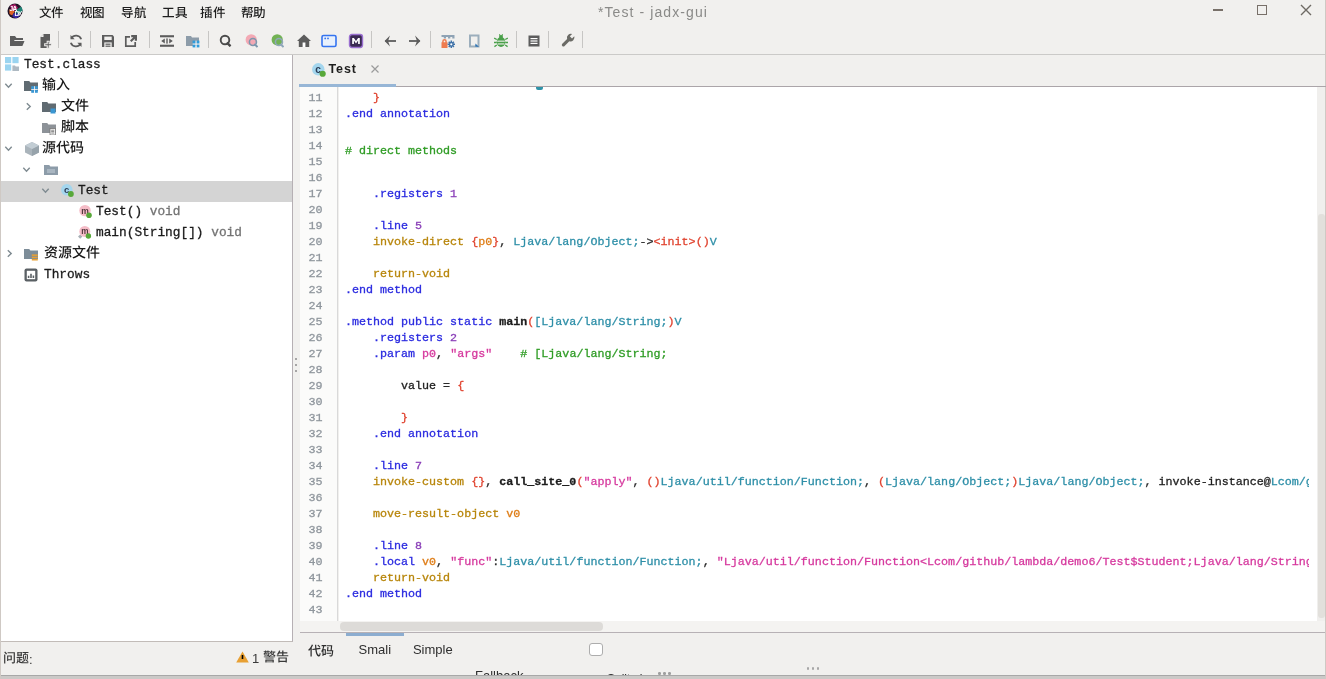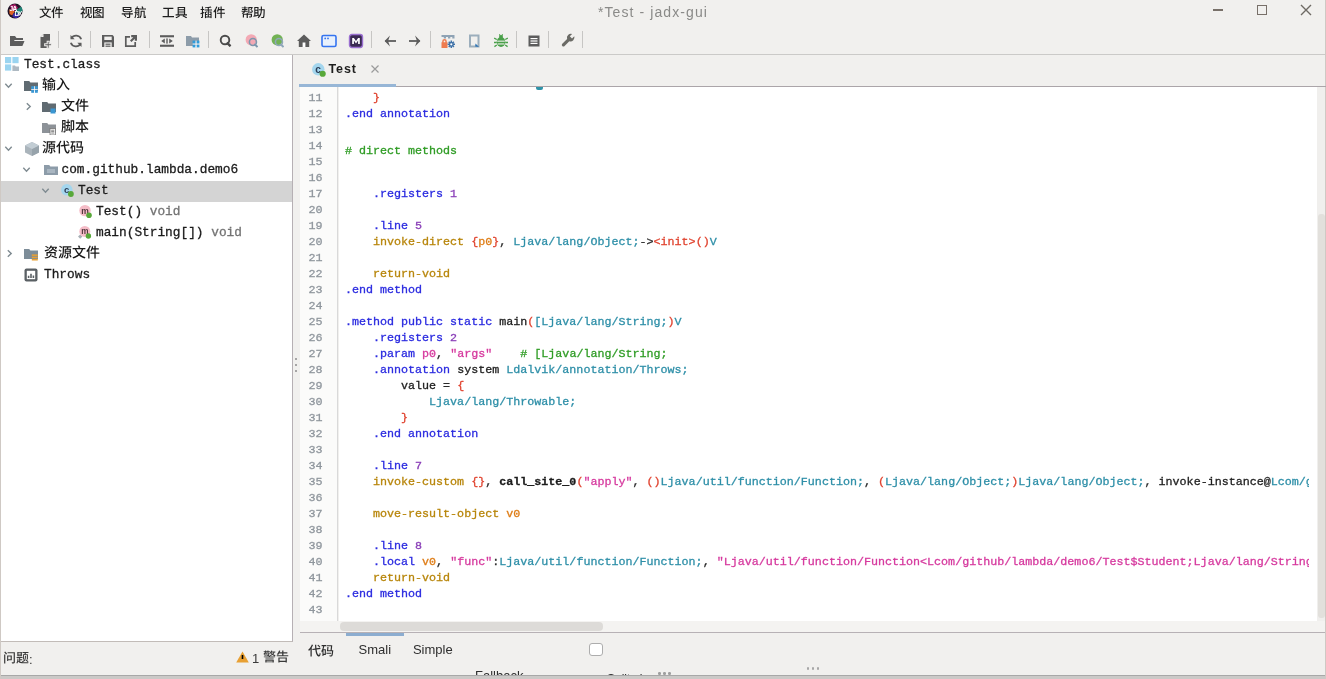--- a/index.html
+++ b/index.html
@@ -378,21 +378,21 @@
       </svg><svg width="14" height="14" viewBox="0 0 1000 1000" style="display:inline-block;fill:#1b1b1b;vertical-align:-2.2px">
         <use href="#g16"></use>
       </svg><svg width="14" height="14" viewBox="0 0 1000 1000" style="display:inline-block;fill:#1b1b1b;vertical-align:-2.2px">
         <use href="#g17"></use>
       </svg></span></div>
 <div class="trow" style="left:0;top:159px;width:292px"><div class="ab" style="left:22px;top:6px"><svg width="9" height="9" viewBox="0 0 9 9" style="">
         <path fill="none" stroke="#7f8b91" stroke-width="1.4" d="M1.3 2.8 4.5 6.2 7.7 2.8"></path>
       </svg></div><span class="ic" style="left:43px"><svg width="15" height="15" viewBox="0 0 15 15" style="">
         <path fill="#8d9ca9" d="M1 3h5.2l1.2 1.6H15V13H1z"></path>
         <rect x="4" y="7" width="8" height="4" fill="#aebbc6" opacity="0.85"></rect>
-      </svg></span><span class="ab" style="left:61.5px">com.github.lambda.demo6</span></div>
+      </svg></span></div>
 <div class="trow" style="left:0;top:180px;width:292px"><div class="ab" style="left:41px;top:6px"><svg width="9" height="9" viewBox="0 0 9 9" style="">
         <path fill="none" stroke="#7f8b91" stroke-width="1.4" d="M1.3 2.8 4.5 6.2 7.7 2.8"></path>
       </svg></div><span class="ic" style="left:60px"><svg width="15" height="15" viewBox="0 0 15 15" style="">
         <circle cx="6.8" cy="6.8" r="5.8" fill="#a4d6ee"></circle>
         <text x="6.6" y="10" font-size="9.5" font-weight="bold" font-family="Liberation Sans" fill="#2c3e57" text-anchor="middle">c</text>
         <circle cx="10.9" cy="11" r="2.9" fill="#58a839"></circle>
       </svg></span><span class="ab" style="left:78px">Test</span></div>
 <div class="trow" style="left:0;top:201px;width:292px"><span class="ic" style="left:77.5px"><svg width="15" height="15" viewBox="0 0 15 15" style="">
         <circle cx="7" cy="6.6" r="5.7" fill="#f5bcc7"></circle>
         <text x="7" y="9.6" font-size="8.5" font-weight="bold" font-family="Liberation Sans" fill="#54383e" text-anchor="middle">m</text>
@@ -496,26 +496,24 @@
       <div class="cl" style="top:137.5px"></div>
       <div class="cl" style="top:143px"><span style="color:#2f9c25;"># direct methods</span></div>
       <div class="cl" style="top:185.5px">    <span style="color:#2b2be0;">.registers </span><span style="color:#8a3fb8;">1</span></div>
       <div class="cl" style="top:201.5px"></div>
       <div class="cl" style="top:217.5px">    <span style="color:#2b2be0;">.line </span><span style="color:#8a3fb8;">5</span></div>
       <div class="cl" style="top:233.5px">    <span style="color:#b8860b;">invoke-direct </span><span style="color:#e0432f;">{</span><span style="color:#de7c15;">p0</span><span style="color:#e0432f;">}</span>, <span style="color:#2e8fa8;">Ljava/lang/Object;</span>-&gt;<span style="color:#e0432f;">&lt;init&gt;</span><span style="color:#e0432f;">()</span><span style="color:#2e8fa8;">V</span></div>
       <div class="cl" style="top:249.5px"></div>
       <div class="cl" style="top:265.5px">    <span style="color:#b8860b;">return-void</span></div>
       <div class="cl" style="top:281.5px"><span style="color:#2b2be0;">.end method</span></div>
       <div class="cl" style="top:297.5px"></div>
-      <div class="cl" style="top:313.5px"><span style="color:#2b2be0;">.method public static </span><span style="color:#1d1d1d;font-weight:normal;">main</span><span style="color:#e0432f;">(</span><span style="color:#2e8fa8;">[Ljava/lang/String;</span><span style="color:#e0432f;">)</span><span style="color:#2e8fa8;">V</span></div>
+      <div class="cl" style="top:313.5px"><span style="color:#2b2be0;">.method public static </span><span style="color:#1d1d1d;font-weight:bold;">main</span><span style="color:#e0432f;">(</span><span style="color:#2e8fa8;">[Ljava/lang/String;</span><span style="color:#e0432f;">)</span><span style="color:#2e8fa8;">V</span></div>
       <div class="cl" style="top:329.5px">    <span style="color:#2b2be0;">.registers </span><span style="color:#8a3fb8;">2</span></div>
       <div class="cl" style="top:345.5px">    <span style="color:#2b2be0;">.param </span><span style="color:#d6399e;">p0</span>, <span style="color:#d6399e;">"args"</span>    <span style="color:#2f9c25;"># [Ljava/lang/String;</span></div>
-      <div class="cl" style="top:361.5px">    <span style="color:#2b2be0;">.annotation </span><span style="color:#1d1d1d;">system </span><span style="color:#2e8fa8;">Ldalvik/annotation/Throws;</span></div>
       <div class="cl" style="top:377.5px">        <span style="color:#1d1d1d;">value</span> = <span style="color:#e0432f;">{</span></div>
-      <div class="cl" style="top:393.5px">            <span style="color:#2e8fa8;">Ljava/lang/Throwable;</span></div>
       <div class="cl" style="top:409.5px">        <span style="color:#e0432f;">}</span></div>
       <div class="cl" style="top:425.5px">    <span style="color:#2b2be0;">.end annotation</span></div>
       <div class="cl" style="top:441.5px"></div>
       <div class="cl" style="top:457.5px">    <span style="color:#2b2be0;">.line </span><span style="color:#8a3fb8;">7</span></div>
       <div class="cl" style="top:473.5px">    <span style="color:#b8860b;">invoke-custom </span><span style="color:#e0432f;">{}</span>, <span style="color:#1d1d1d;font-weight:bold;">call_site_0</span><span style="color:#e0432f;">(</span><span style="color:#d6399e;">"apply"</span>, <span style="color:#e0432f;">()</span><span style="color:#2e8fa8;">Ljava/util/function/Function;</span>, <span style="color:#e0432f;">(</span><span style="color:#2e8fa8;">Ljava/lang/Object;</span><span style="color:#e0432f;">)</span><span style="color:#2e8fa8;">Ljava/lang/Object;</span>, <span style="color:#1d1d1d;">invoke-instance</span>@<span style="color:#2e8fa8;">Lcom/github/lambda/demo6/Test;</span></div>
       <div class="cl" style="top:489.5px"></div>
       <div class="cl" style="top:505.5px">    <span style="color:#b8860b;">move-result-object </span><span style="color:#de7c15;">v0</span></div>
       <div class="cl" style="top:521.5px"></div>
       <div class="cl" style="top:537.5px">    <span style="color:#2b2be0;">.line </span><span style="color:#8a3fb8;">8</span></div>
       <div class="cl" style="top:553.5px">    <span style="color:#2b2be0;">.local </span><span style="color:#de7c15;">v0</span>, <span style="color:#d6399e;">"func"</span>:<span style="color:#2e8fa8;">Ljava/util/function/Function;</span>, <span style="color:#d6399e;">"Ljava/util/function/Function&lt;Lcom/github/lambda/demo6/Test$Student;Ljava/lang/String;&gt;;"</span></div>

